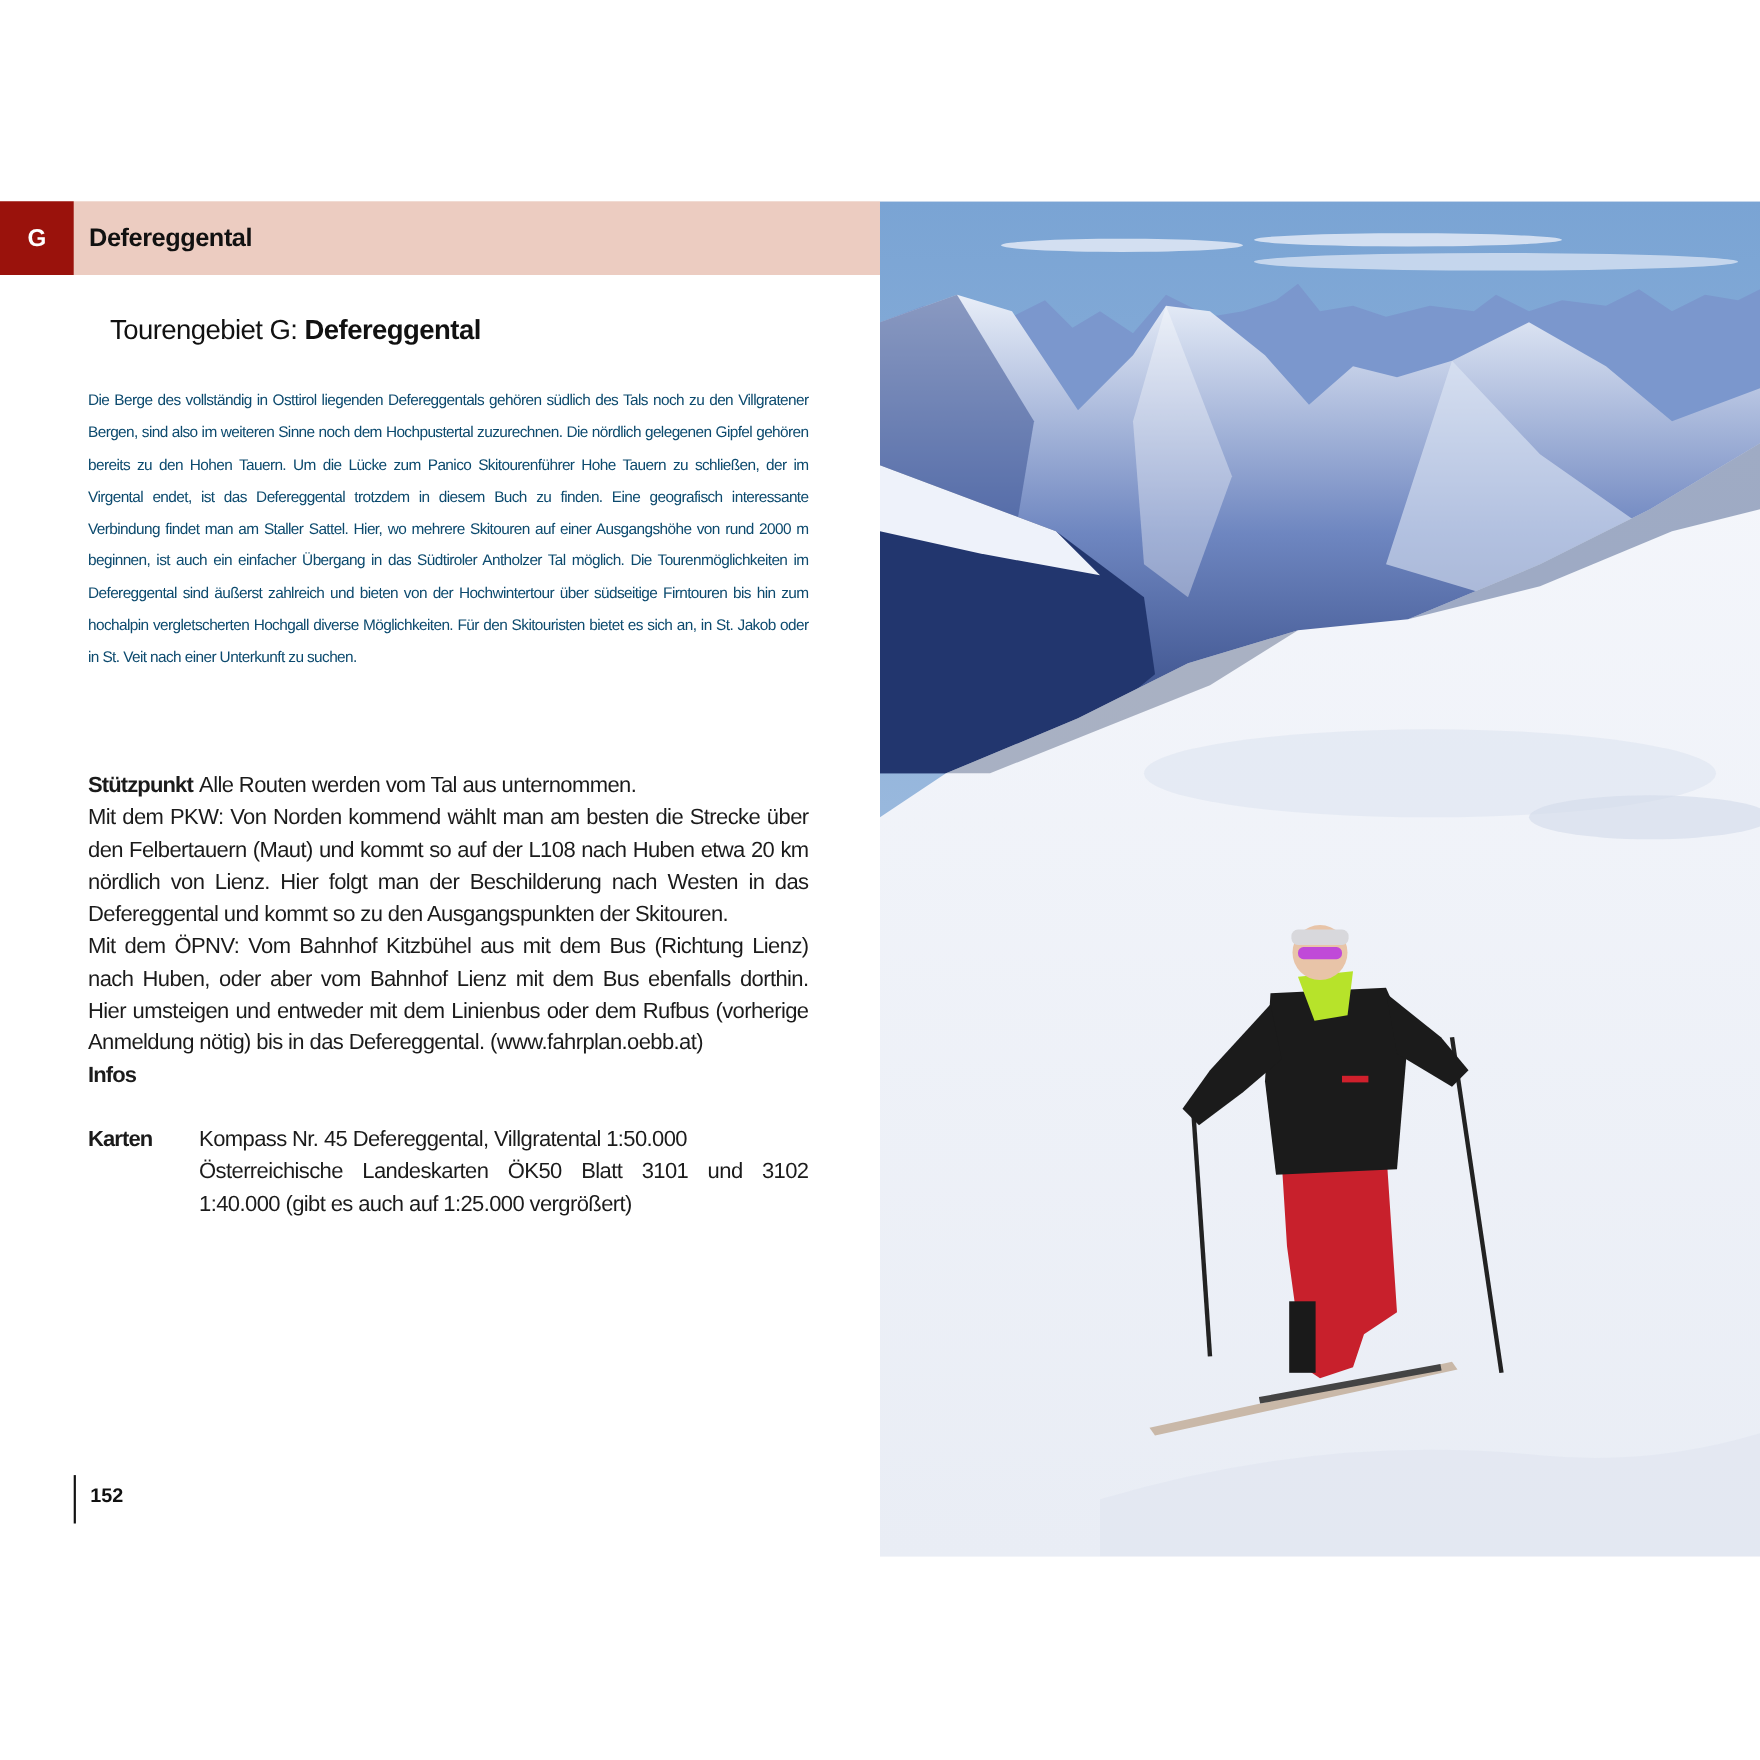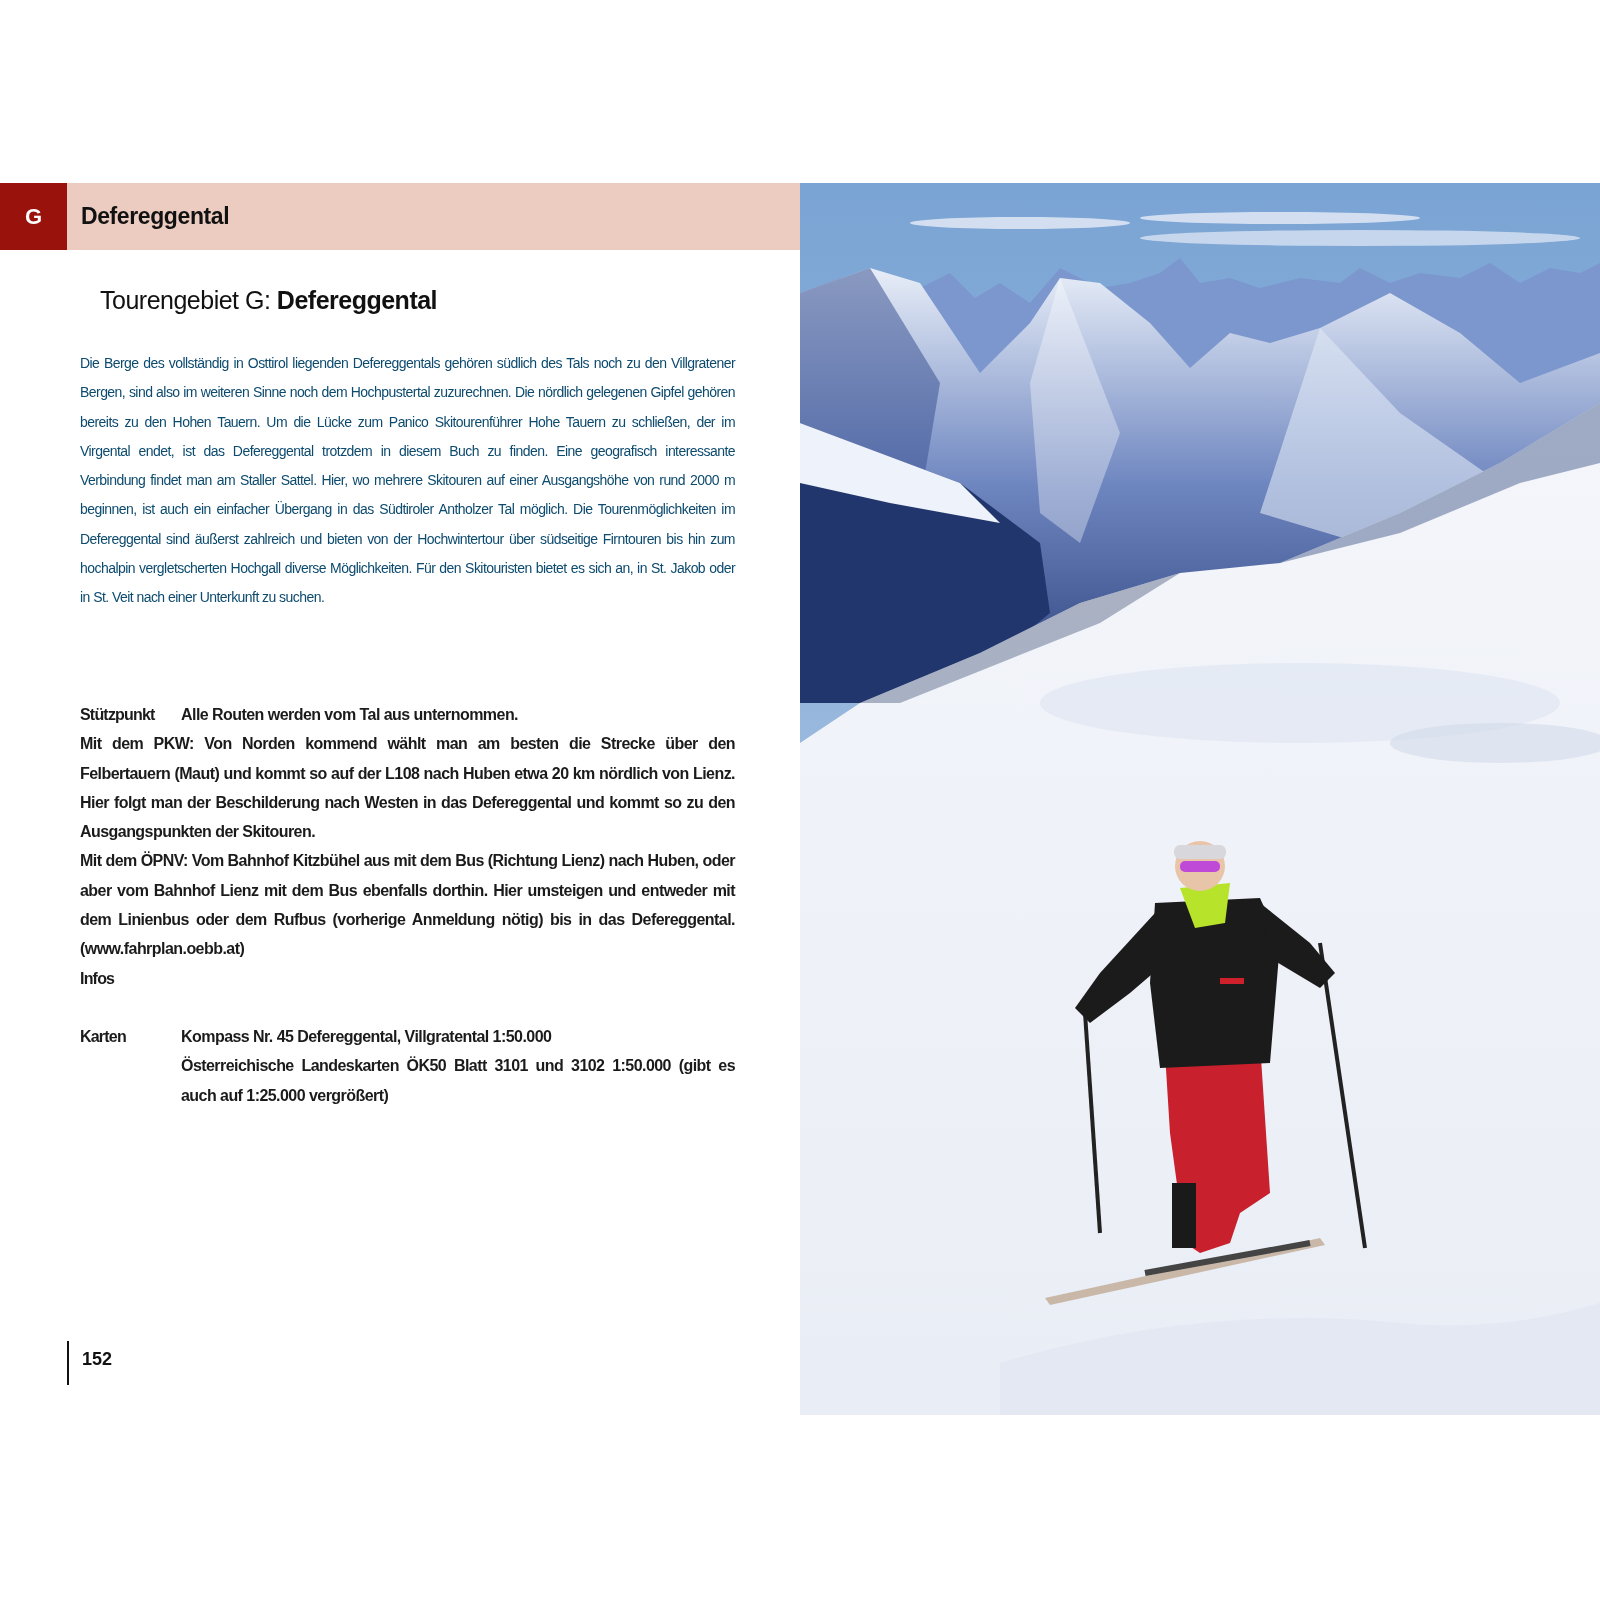--- a/index.html
+++ b/index.html
@@ -35,26 +35,26 @@
 
     .intro {
       position: absolute; left: 80px; top: 349px; width: 655px;
       font-size: 14px; line-height: 29.3px;
       text-align: justify; color: #0c4a6e; letter-spacing: -0.55px;
       margin: 0;
     }
 
     .facts {
       position: absolute; left: 80px; top: 700px; width: 655px;
-      font-size: 16px; line-height: 29.3px; color: #1b1b1b; letter-spacing: -0.55px;
+      font-size: 20px; line-height: 29.3px; color: #1b1b1b; letter-spacing: -0.55px;
     }
     .fact { display: flex; }
     .fact + .fact.gap { margin-top: 29px; }
     .fact-label { width: 101px; flex: 0 0 101px; font-weight: bold; letter-spacing: -0.8px; }
-    .fact-body { flex: 1; text-align: justify; font-weight: bold; }
+    .fact-body { flex: 1; text-align: justify; }
     .fact-line { display: block; }
 
     .folio-rule { position: absolute; left: 67px; top: 1341px; width: 2px; height: 44px; background: #111; }
     .folio-num { position: absolute; left: 82px; top: 1349px; font-weight: bold; font-size: 18px; color: #111; }
 
     
     .photo {
       position: absolute; left: 800px; top: 183px; width: 800px; height: 1232px; overflow: hidden;
       background: #f2f4f8;
     }
@@ -85,21 +85,21 @@
         <span class="fact-line">Mit dem ÖPNV: Vom Bahnhof Kitzbühel aus mit dem Bus (Richtung Lienz) nach Huben, oder aber vom Bahnhof Lienz mit dem Bus ebenfalls dorthin. Hier umsteigen und entweder mit dem Linienbus oder dem Rufbus (vorherige Anmeldung nötig) bis in das Defereggental. (www.fahrplan.oebb.at)</span>
       </div>
     </div>
     <div class="fact">
       <div class="fact-label">Infos</div>
     </div>
     <div class="fact gap">
       <div class="fact-label">Karten</div>
       <div class="fact-body">
         <span class="fact-line">Kompass Nr. 45 Defereggental, Villgratental 1:50.000</span>
-        <span class="fact-line">Österreichische Landeskarten ÖK50 Blatt 3101 und 3102 1:50.000 (gibt es auch auf 1:25.000 vergrößert)</span>
+        <span class="fact-line">Österreichische Landeskarten ÖK50 Blatt 3101 und 3102 1:40.000 (gibt es auch auf 1:25.000 vergrößert)</span>
       </div>
     </div>
   </div>
 
   <div class="folio-rule"></div>
   <div class="folio-num">152</div>
 
 </div>
 
 <div class="photo" role="img" aria-label="Ski tourer in black jacket and red pants ascending a snowy slope with poles, snow-covered alpine mountain range under a blue sky in background">

